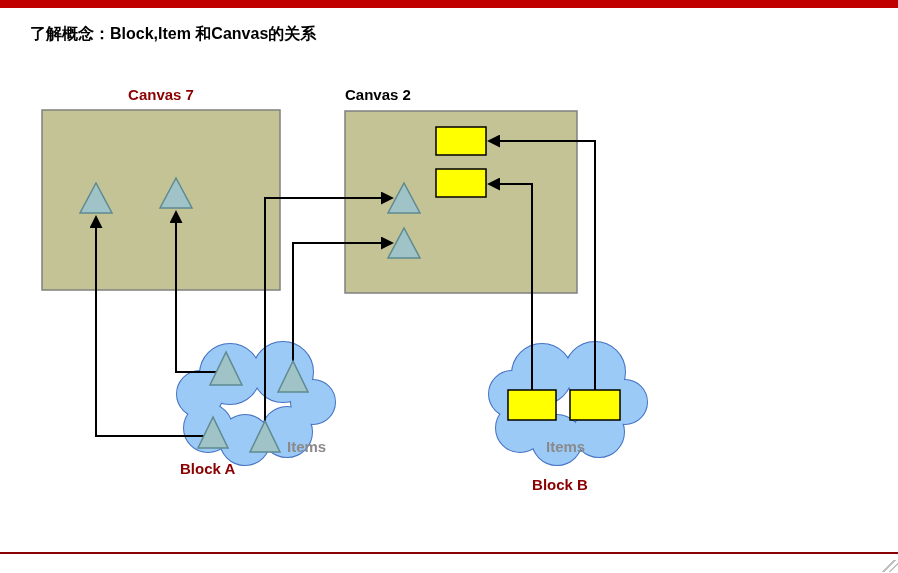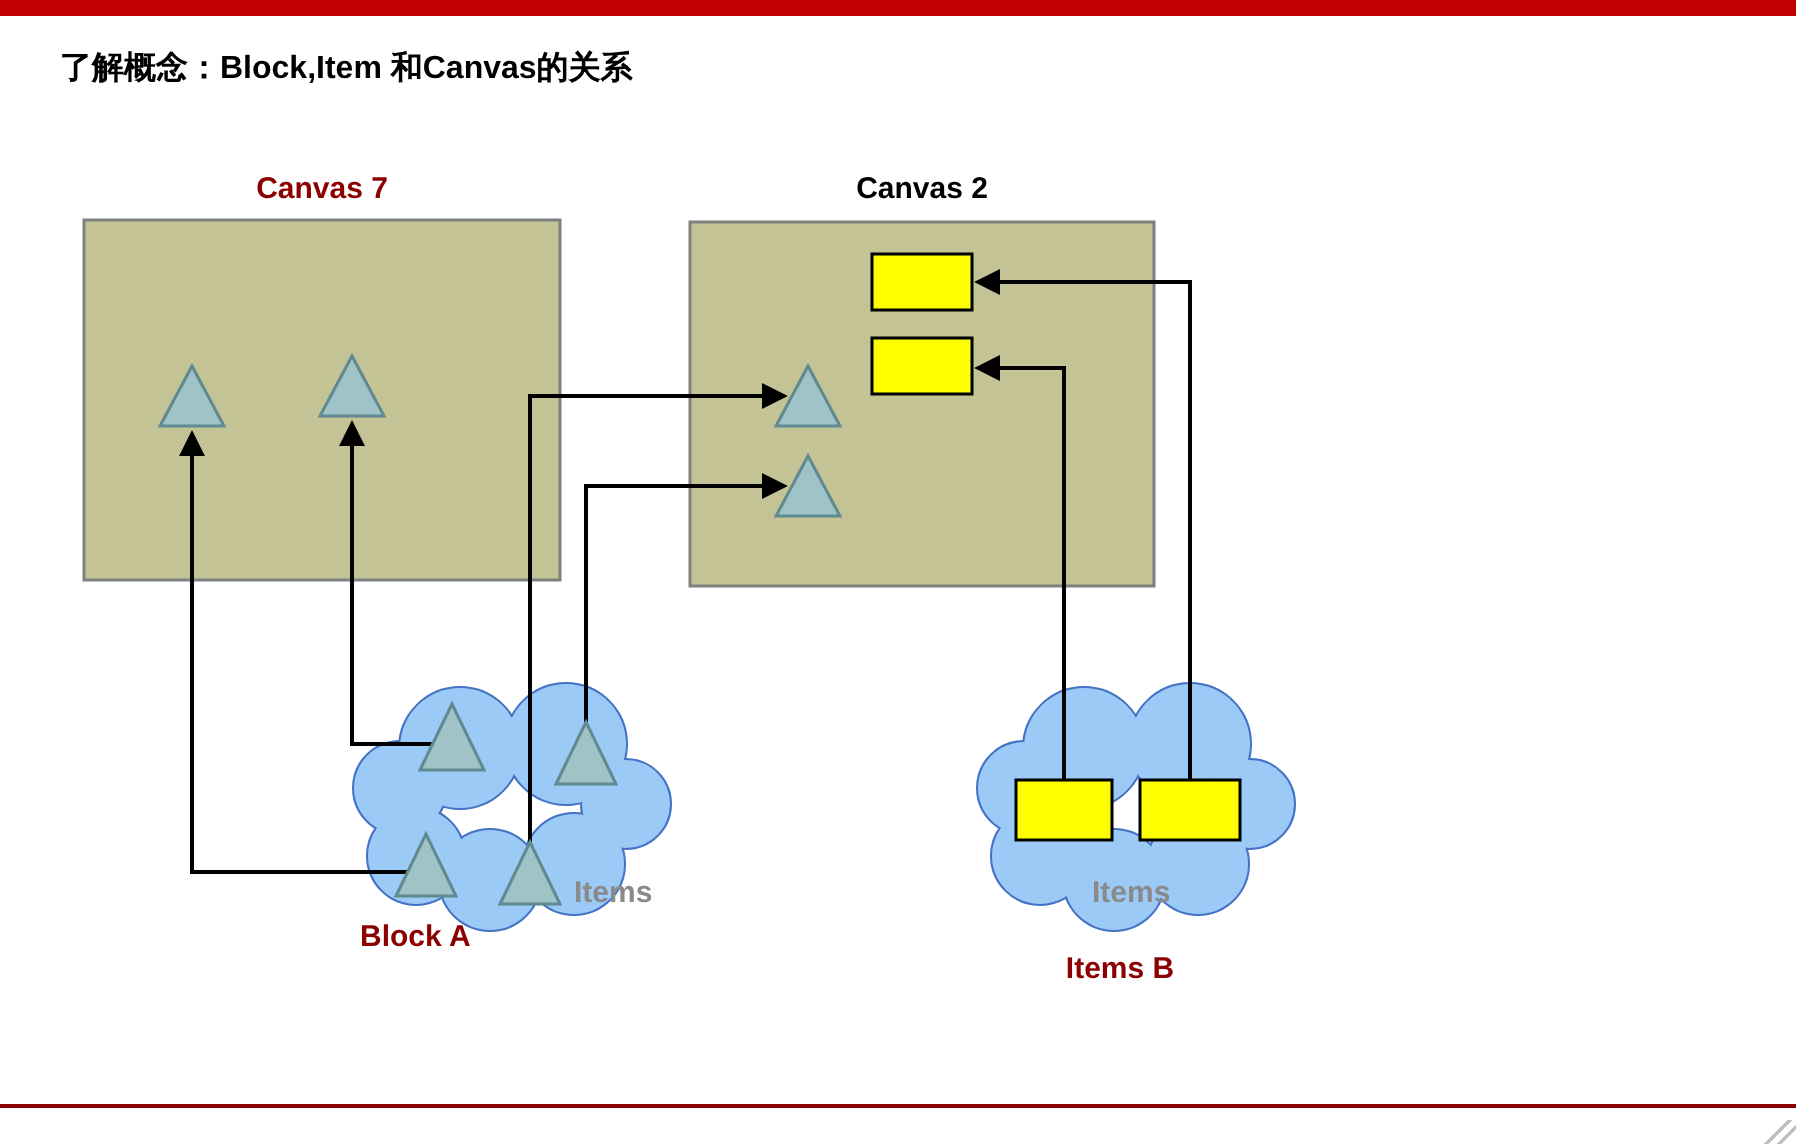--- a/index.html
+++ b/index.html
@@ -69,21 +69,21 @@
     stroke-width: 1.5;
   }
 
   .lbl {
     position: absolute;
     font-size: 15px;
     font-weight: bold;
     white-space: nowrap;
   }
   .canvas1-lbl { left: 42px;  top: 86px;  width: 238px; text-align: center; color: var(--canvas1-label, #8B0000); }
-  .canvas2-lbl { left: 345px; top: 86px;  width: 232px; text-align: center; color: var(--canvas2-label, #000000); }
+  .canvas2-lbl { left: 345px; top: 86px;  width: 232px; text-align: left; color: var(--canvas2-label, #000000); }
   .items-a-lbl { left: 287px; top: 438px; color: var(--items-label, #8A8A8A); }
   .items-b-lbl { left: 546px; top: 438px; color: var(--items-label, #8A8A8A); }
   .block-a-lbl { left: 180px; top: 460px; width: 130px; text-align: left; color: var(--block-label, #8B0000); }
   .block-b-lbl { left: 495px; top: 476px; width: 130px; text-align: center; color: var(--block-label, #8B0000); }
 
   .bottom-rule {
     position: absolute;
     left: 0; top: 552px;
     width: 898px; height: 2px;
     background: var(--bottom-rule, #8B0000);
@@ -183,18 +183,18 @@
 
     <rect class="item-rect" x="508" y="390" width="48" height="30"></rect>
     <rect class="item-rect" x="570" y="390" width="50" height="30"></rect>
   </svg>
 
   <div class="lbl canvas1-lbl">Canvas 7</div>
   <div class="lbl canvas2-lbl">Canvas 2</div>
   <div class="lbl items-a-lbl">Items</div>
   <div class="lbl items-b-lbl">Items</div>
   <div class="lbl block-a-lbl">Block A</div>
-  <div class="lbl block-b-lbl">Items B</div>
+  <div class="lbl block-b-lbl">Block B</div>
 
   <div class="bottom-rule"></div>
   <div class="gripper"></div>
 
 </div>
 
 </body></html>

